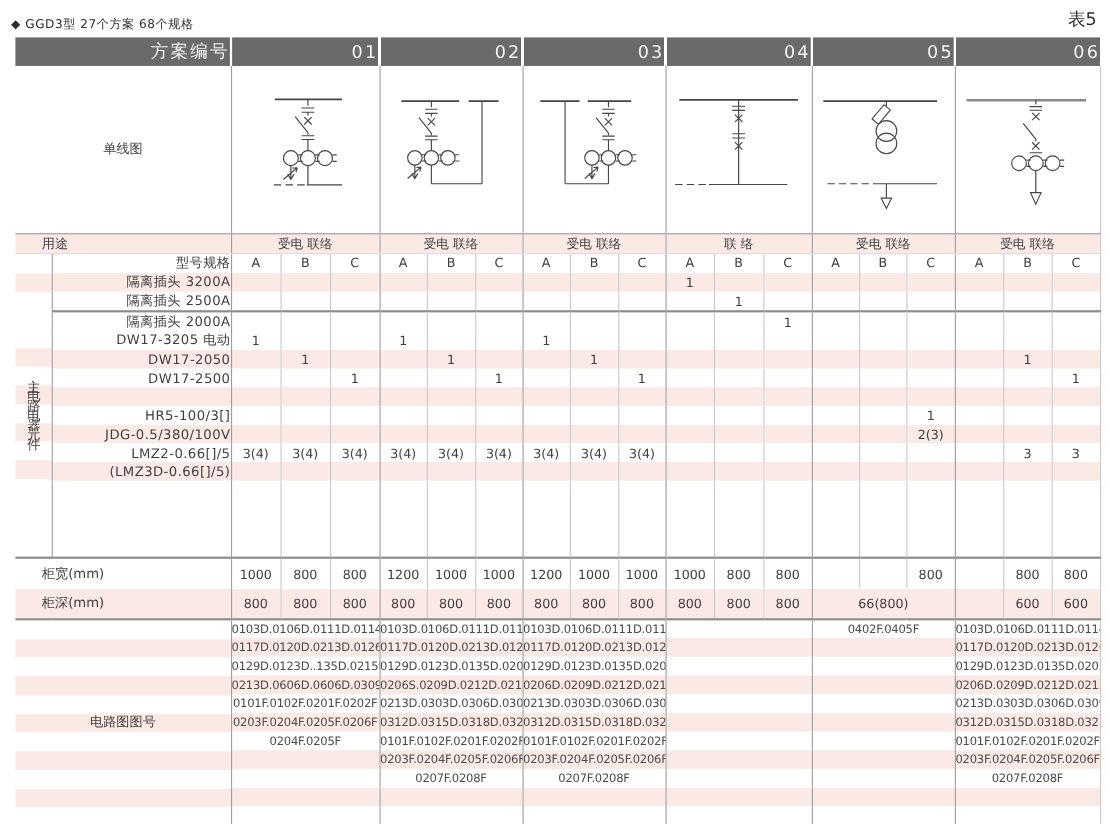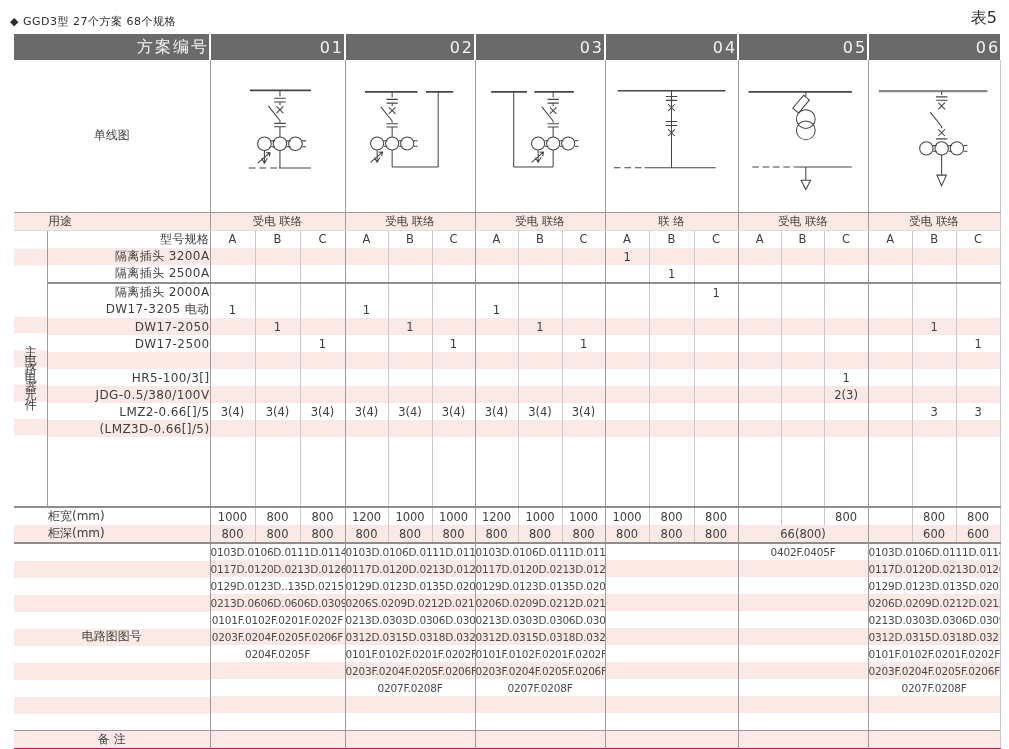--- a/index.html
+++ b/index.html
@@ -15,29 +15,29 @@
   .sb{border-left:1px solid #9c9c9c;}
   .lb{border-left:1px solid #c9c9c9;}
   .rb{border-right:1px solid #c9c9c9;}
   .val{text-align:center;font-size:11.5px;}
   .head td{background:var(--hdr);color:#f4f4f4;height:26px;text-align:right;
            font-size:16px;letter-spacing:2px;border-left:2px solid #fff;}
   .head td:first-child{border-left:none;}
   .diag td{height:152px;border-bottom:1px solid #9a9a9a;text-align:center;}
   .diag svg{display:block;margin:0 auto;}
   .usage td{border-bottom:1px solid #ddd;}
-  .ulabel,.dimlabel{text-align:left;padding-left:34px;}
+  .ulabel,.dimlabel{text-align:left;padding-left:24px;}
   .rowlabel{text-align:right;padding-left:13px;letter-spacing:.4px;margin-top:11px;}
   .center{text-align:center;}
   .model td{height:18px;}
   tr.tall td{height:70px;}
   tr.thickb td{border-bottom:2px solid #8d8d8d;}
   tr.thickt td{border-top:2px solid #8d8d8d;}
   tr.thickb2 td{border-bottom:2px solid #8d8d8d;}
-  .dims td{height:18px;}
+  .dims td{height:28px;}
   .cnum{text-align:center;font-size:10.5px;color:#4a4a4a;letter-spacing:-.2px;}
   .cnrow td{height:17px;}
   .cnlabel{text-align:center;
      background-image:repeating-linear-gradient(to bottom,#fff 0 17px,var(--pink) 17px 34px);}
   .vcell{border-right:1px solid #9c9c9c;text-align:center;
      background-image:linear-gradient(to bottom,
        #fff 0,#fff 18px, var(--pink) 18px,var(--pink) 35px,
        #fff 35px,#fff 86px, var(--pink) 86px,var(--pink) 103px,
        #fff 103px,#fff 120px, var(--pink) 120px,var(--pink) 137px,
        #fff 137px,#fff 154px, var(--pink) 154px,var(--pink) 171px,

